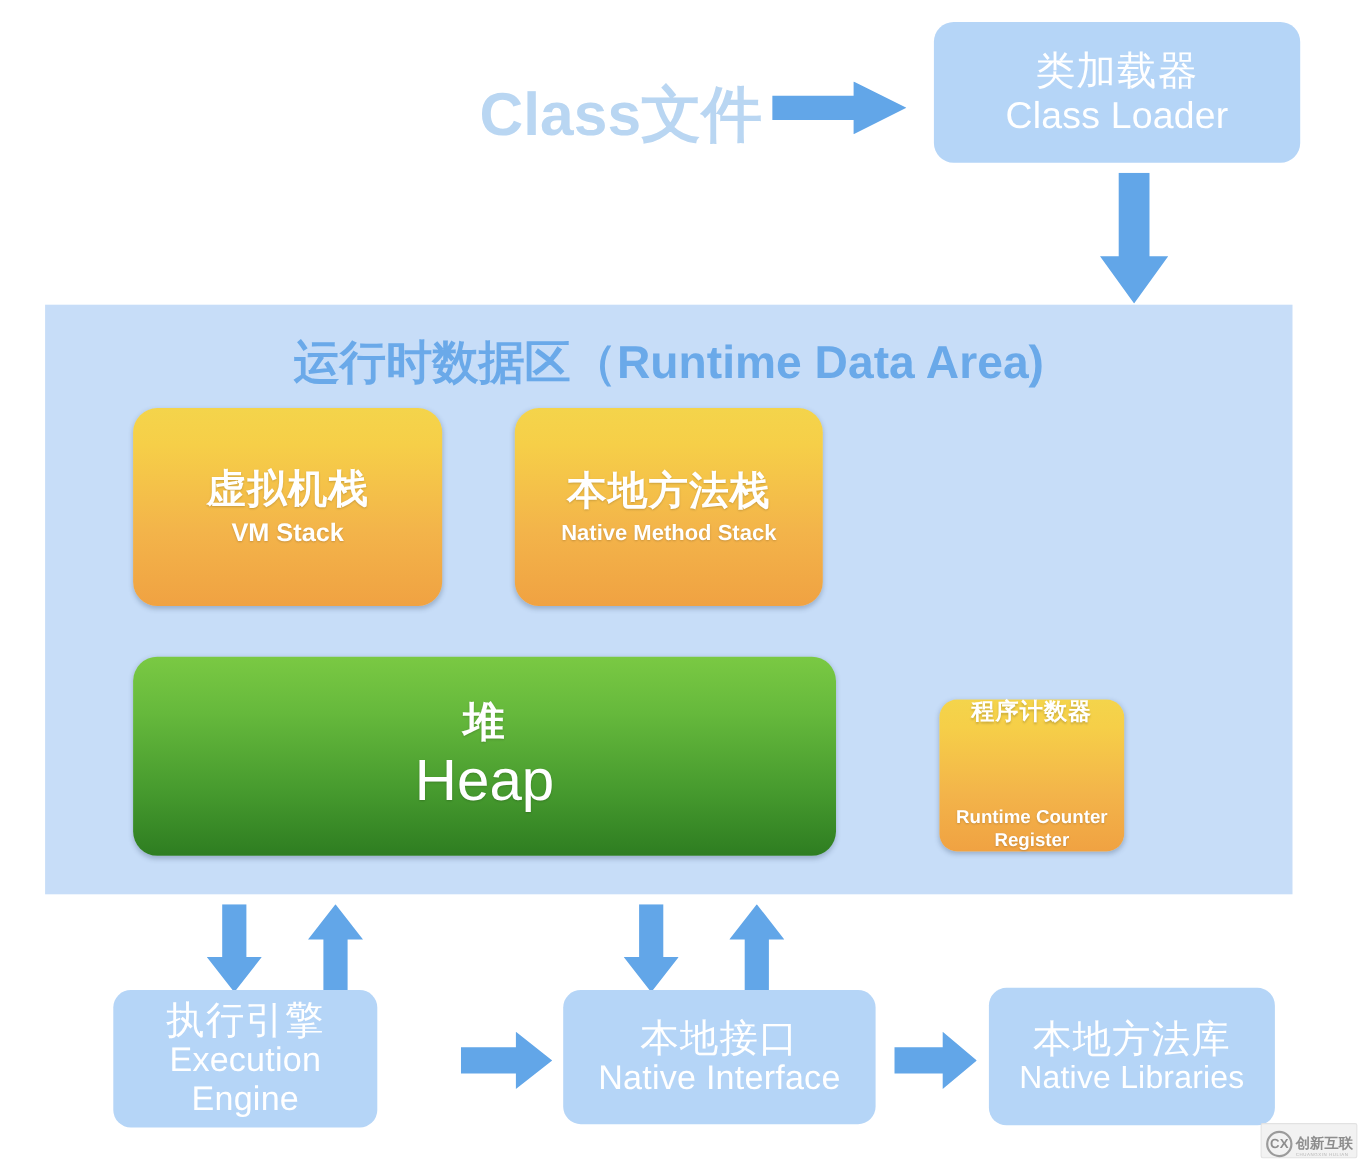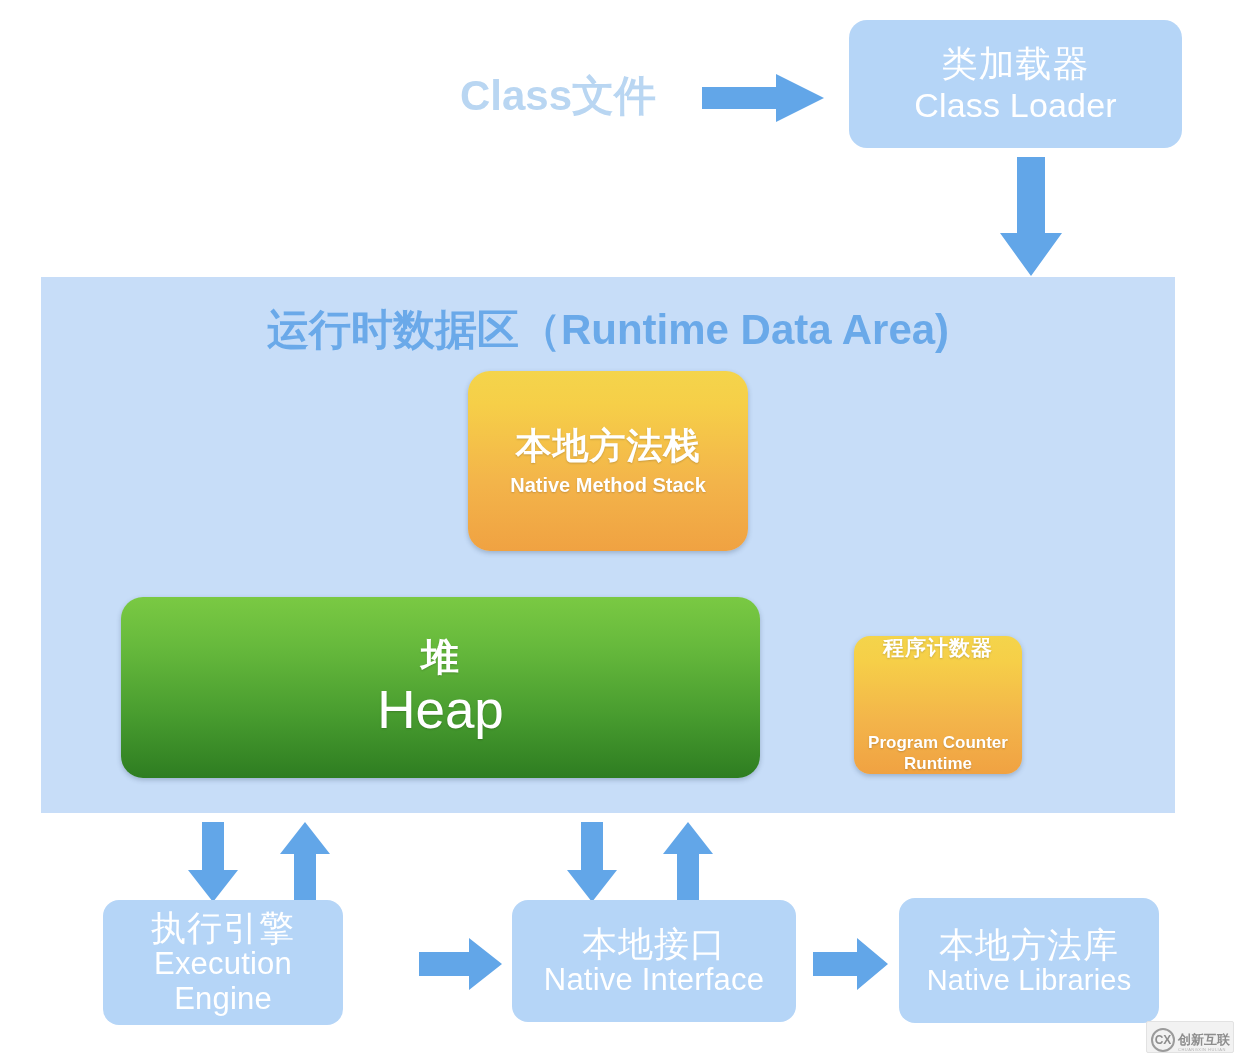--- a/index.html
+++ b/index.html
@@ -46,24 +46,24 @@
   }
   .blue-box .en {
     font-size: 31px;
     font-weight: 400;
     letter-spacing: 0.2px;
   }
 
   
   #class-file-label {
     position: absolute;
-    left: 460px;
+    left: 436px;
     top: 68px;
     width: 240px;
-    font-size: 42px;
+    font-size: 55px;
     font-weight: bold;
     color: #b9d6f2;
     letter-spacing: 0px;
     white-space: nowrap;
   }
 
   
   #class-loader {
     left: 849px;
     top: 20px;
@@ -215,35 +215,39 @@
   <div class="arrow" style="left:1000px; top:157px;">
     <svg width="62" height="119" viewBox="0 0 62 119">
       <polygon points="17,0 45,0 45,76 62,76 31,119 0,76 17,76" fill="#62a6e8"></polygon>
     </svg>
   </div>
 
   <div id="runtime-area">
     <div id="runtime-title">运行时数据区（Runtime Data Area)</div>
   </div>
 
+  <div class="box mem-box orange" id="vm-stack">
+    <span class="cn">虚拟机栈</span>
+    <span class="en">VM Stack</span>
+  </div>
 
   <div class="box mem-box orange" id="native-stack">
     <span class="cn">本地方法栈</span>
     <span class="en">Native Method Stack</span>
   </div>
 
 
   <div class="box mem-box green" id="heap">
     <span class="cn">堆</span>
     <span class="en">Heap</span>
   </div>
 
   <div class="box mem-box orange" id="pc-register">
     <span class="cn">程序计数器</span>
-    <span class="en">Program Counter Runtime</span>
+    <span class="en">Runtime Counter Register</span>
   </div>
 
   <div class="arrow" style="left:188px; top:822px;">
     <svg width="50" height="80" viewBox="0 0 50 80">
       <polygon points="14,0 36,0 36,48 50,48 25,80 0,48 14,48" fill="#62a6e8"></polygon>
     </svg>
   </div>
   <div class="arrow" style="left:280px; top:822px;">
     <svg width="50" height="80" viewBox="0 0 50 80">
       <polygon points="25,0 50,32 36,32 36,80 14,80 14,32 0,32" fill="#62a6e8"></polygon>

